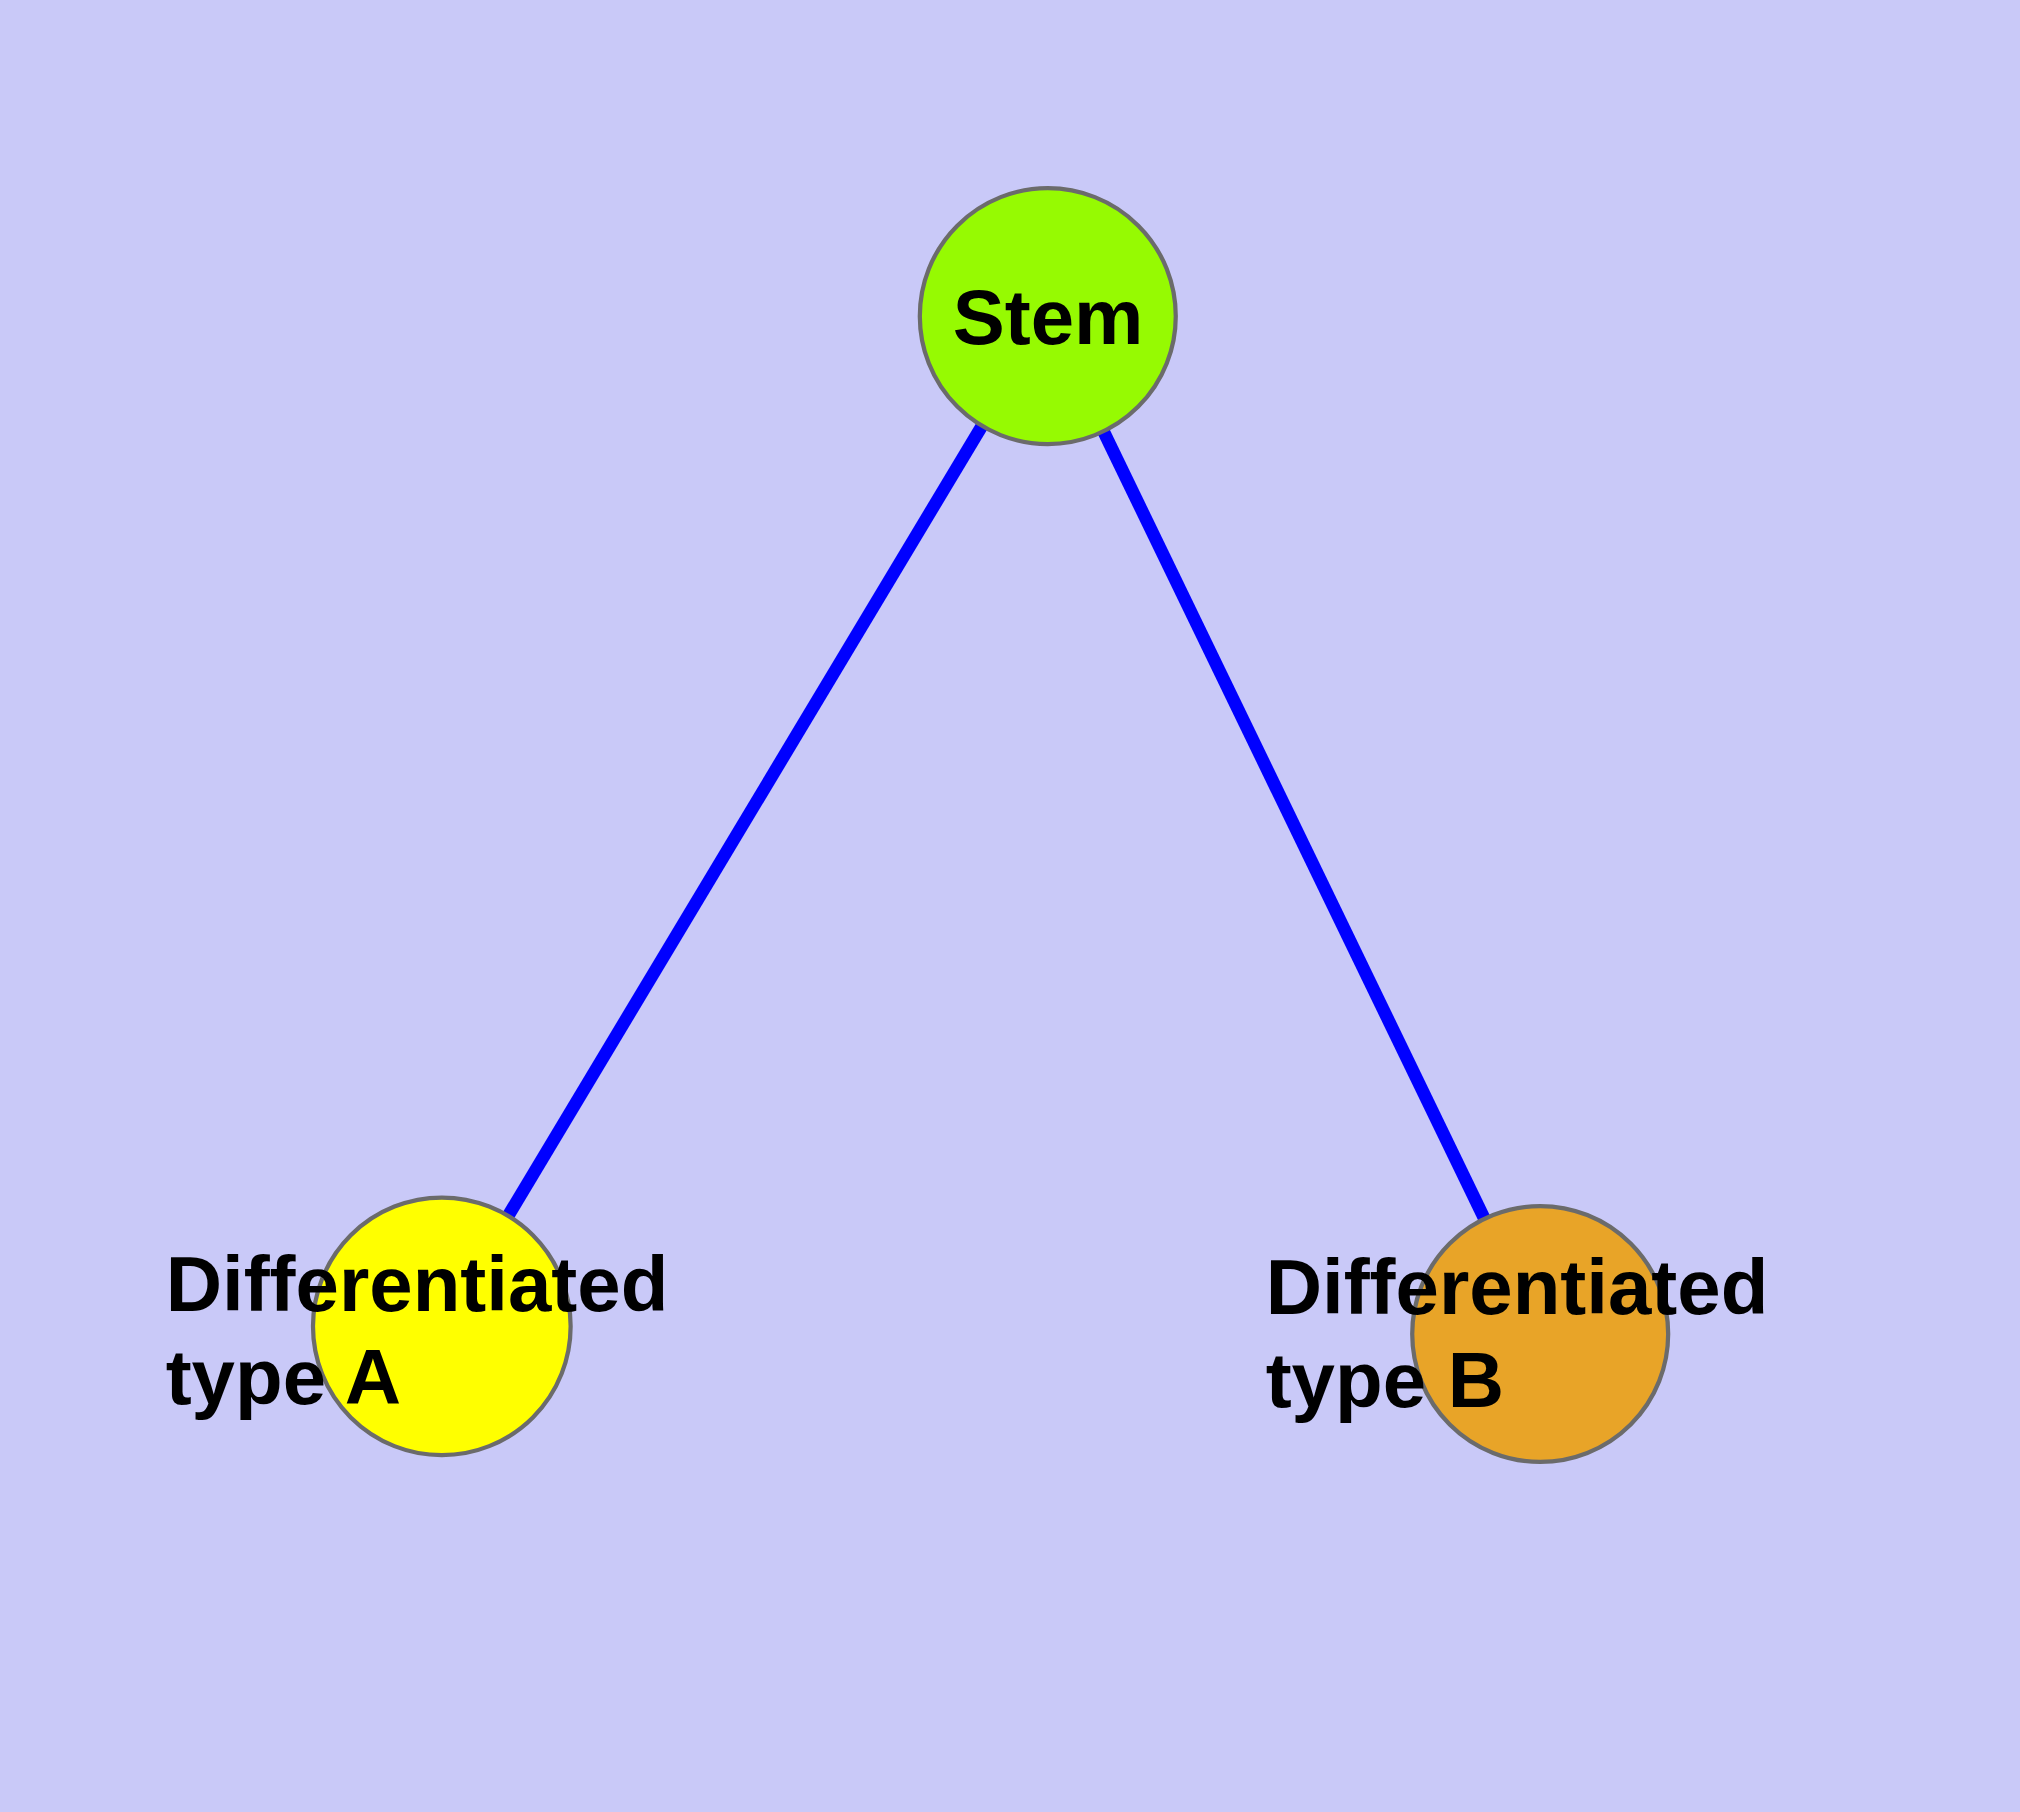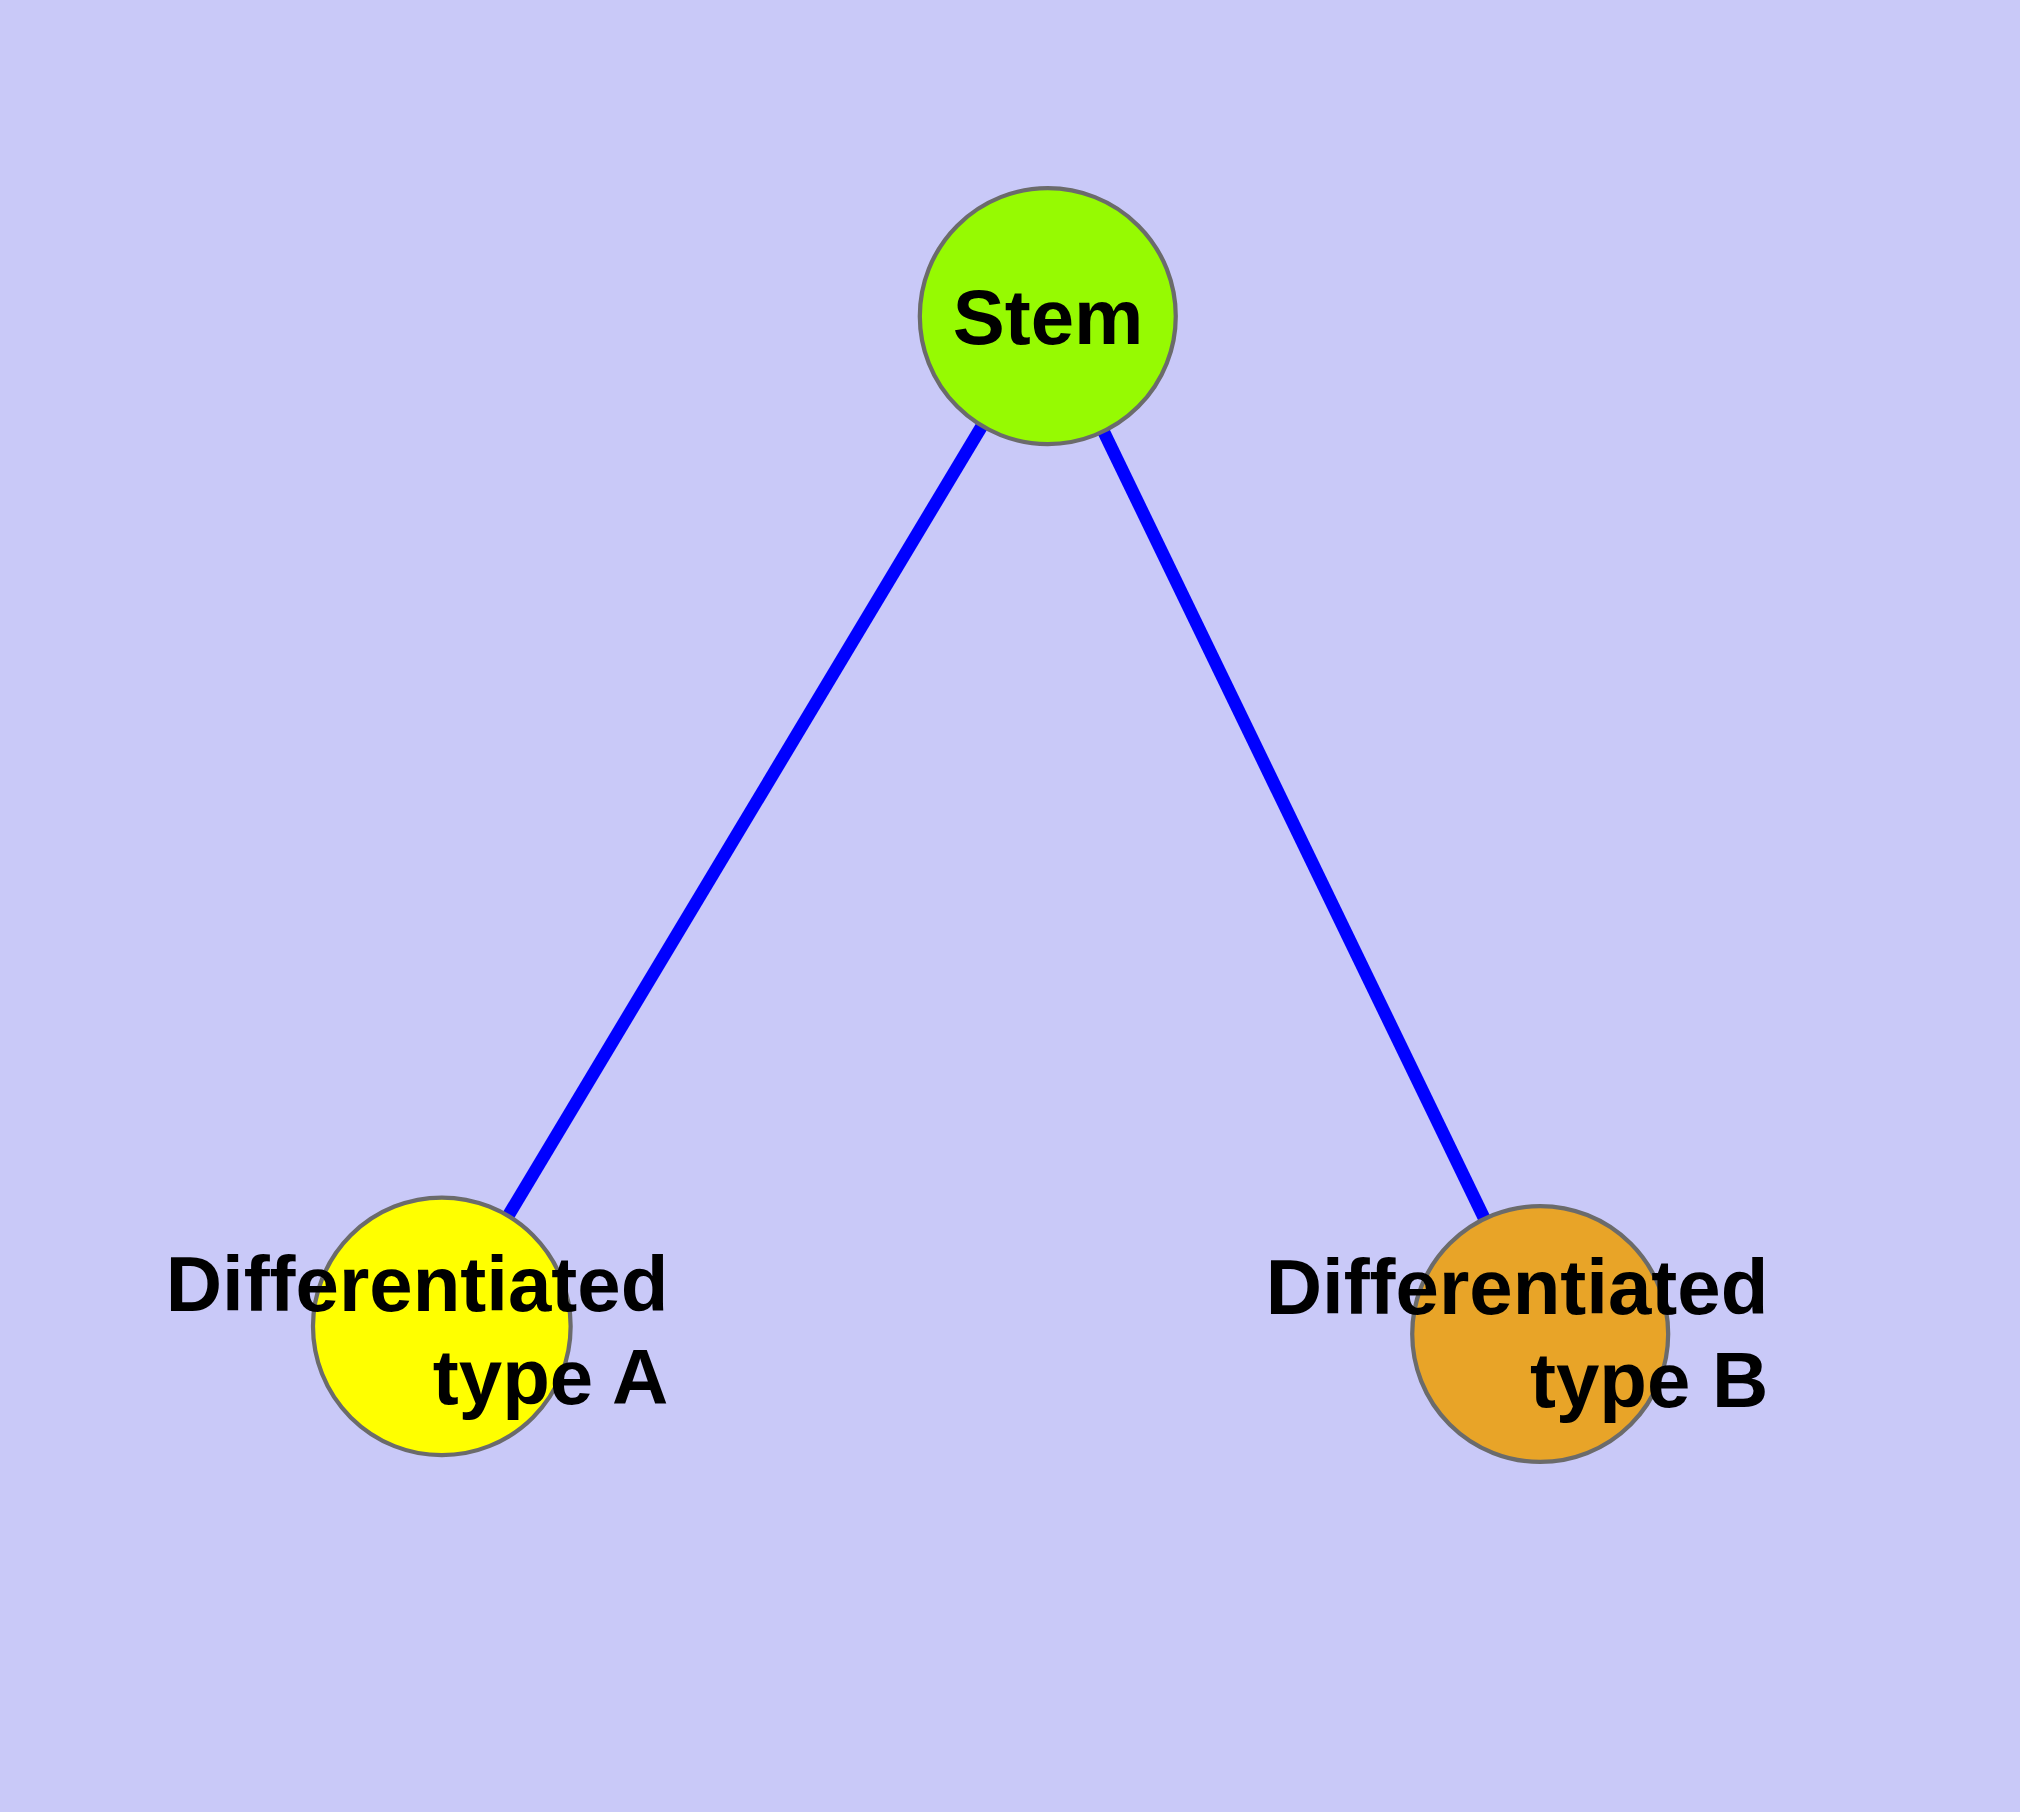--- a/index.html
+++ b/index.html
@@ -25,21 +25,21 @@
   .node {
     stroke-width: 5;
   }
   .node-label {
     position: absolute;
     transform: translate(-50%, -50%);
     font-size: 78px;
     font-weight: bold;
     line-height: 93px;
     color: #000000;
-    text-align: right;
+    text-align: left;
     white-space: pre-line;
     letter-spacing: 0px;
   }
 </style>
 </head>
 <body>
 
 <div id="canvas" style="background: rgb(201, 201, 248);">
   <svg id="graph-svg" width="2021" height="1812" viewBox="0 0 2384 2138">
 

